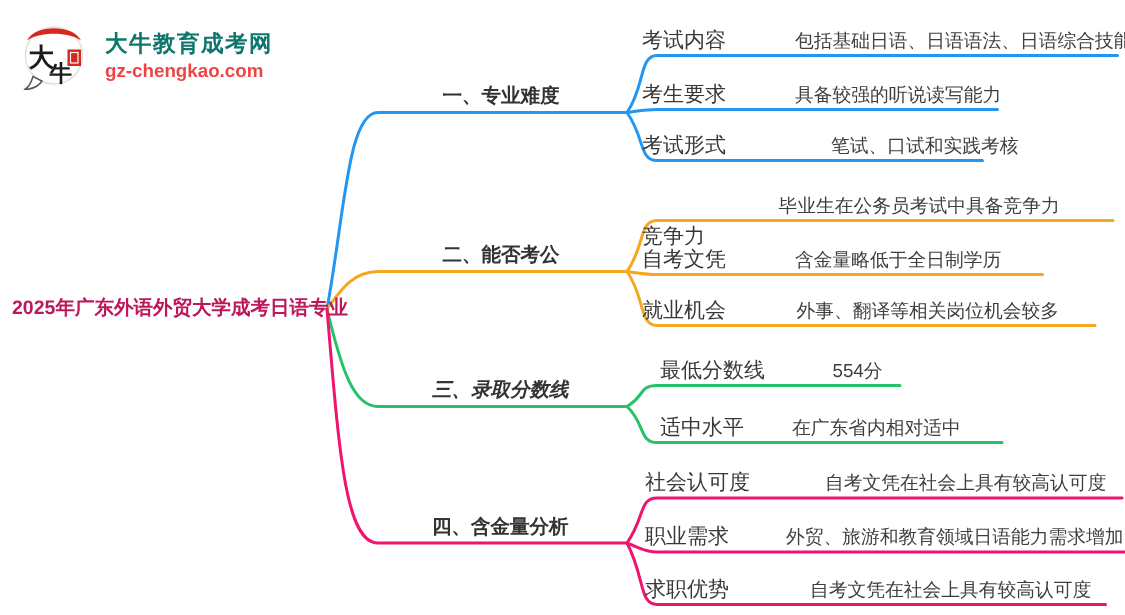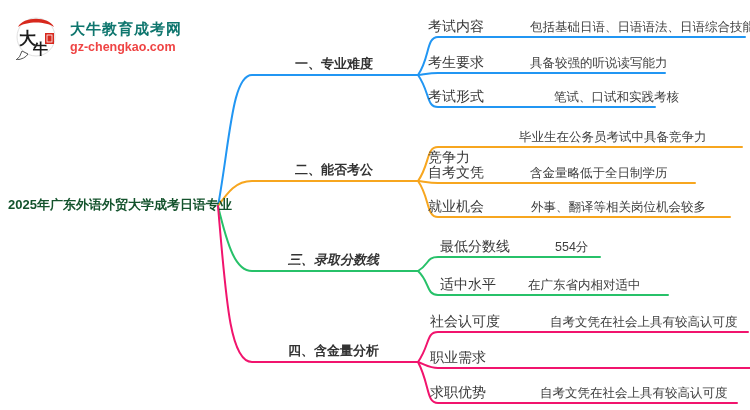--- a/index.html
+++ b/index.html
@@ -5,21 +5,21 @@
   html,body{margin:0;padding:0;background:#fff;}
   .canvas{
     position:relative;width:750px;height:410px;background:#ffffff;
     overflow:hidden;font-family:"Liberation Sans","DejaVu Sans",sans-serif;
   }
   .lines{position:absolute;left:0;top:0;}
   .lines g{fill:none;stroke-width:2;stroke-linecap:round;}
   .node{
     position:absolute;white-space:nowrap;color:#3b3b3b;line-height:18px;
   }
-  .root-label{font-size:13px;font-weight:700;color:#14532d;}
+  .root-label{font-size:13px;font-weight:700;color:#be185d;}
   .branch-label{font-size:13px;font-weight:600;color:#333;}
   .key-label{font-size:14px;font-weight:500;color:#383838;}
   .value-label{font-size:12.5px;font-weight:500;color:#3e3e3e;}
   .logo{position:absolute;left:12px;top:8px;width:230px;height:52px;}
   .logo-icon{position:absolute;left:0;top:2px;}
   .logo-title{
     position:absolute;left:58px;top:12px;font-size:15px;font-weight:700;
     letter-spacing:1px;
   }
   .logo-url{
@@ -92,16 +92,17 @@
   <div class="node branch-label" style="left:288px;top:251px;font-style:italic;">三、录取分数线</div>
   <div class="node key-label" style="left:440px;top:237px;">最低分数线</div>
   <div class="node value-label" style="left:555px;top:238px;">554分</div>
   <div class="node key-label" style="left:440px;top:275px;">适中水平</div>
   <div class="node value-label" style="left:528px;top:276px;">在广东省内相对适中</div>
 
   <div class="node branch-label" style="left:288px;top:342px;">四、含金量分析</div>
   <div class="node key-label" style="left:430px;top:312px;">社会认可度</div>
   <div class="node value-label" style="left:550px;top:313px;">自考文凭在社会上具有较高认可度</div>
   <div class="node key-label" style="left:430px;top:348px;">职业需求</div>
+  <div class="node value-label" style="left:524px;top:349px;">外贸、旅游和教育领域日语能力需求增加</div>
   <div class="node key-label" style="left:430px;top:383px;">求职优势</div>
   <div class="node value-label" style="left:540px;top:384px;">自考文凭在社会上具有较高认可度</div>
 
 </div>
 
 </body></html>

